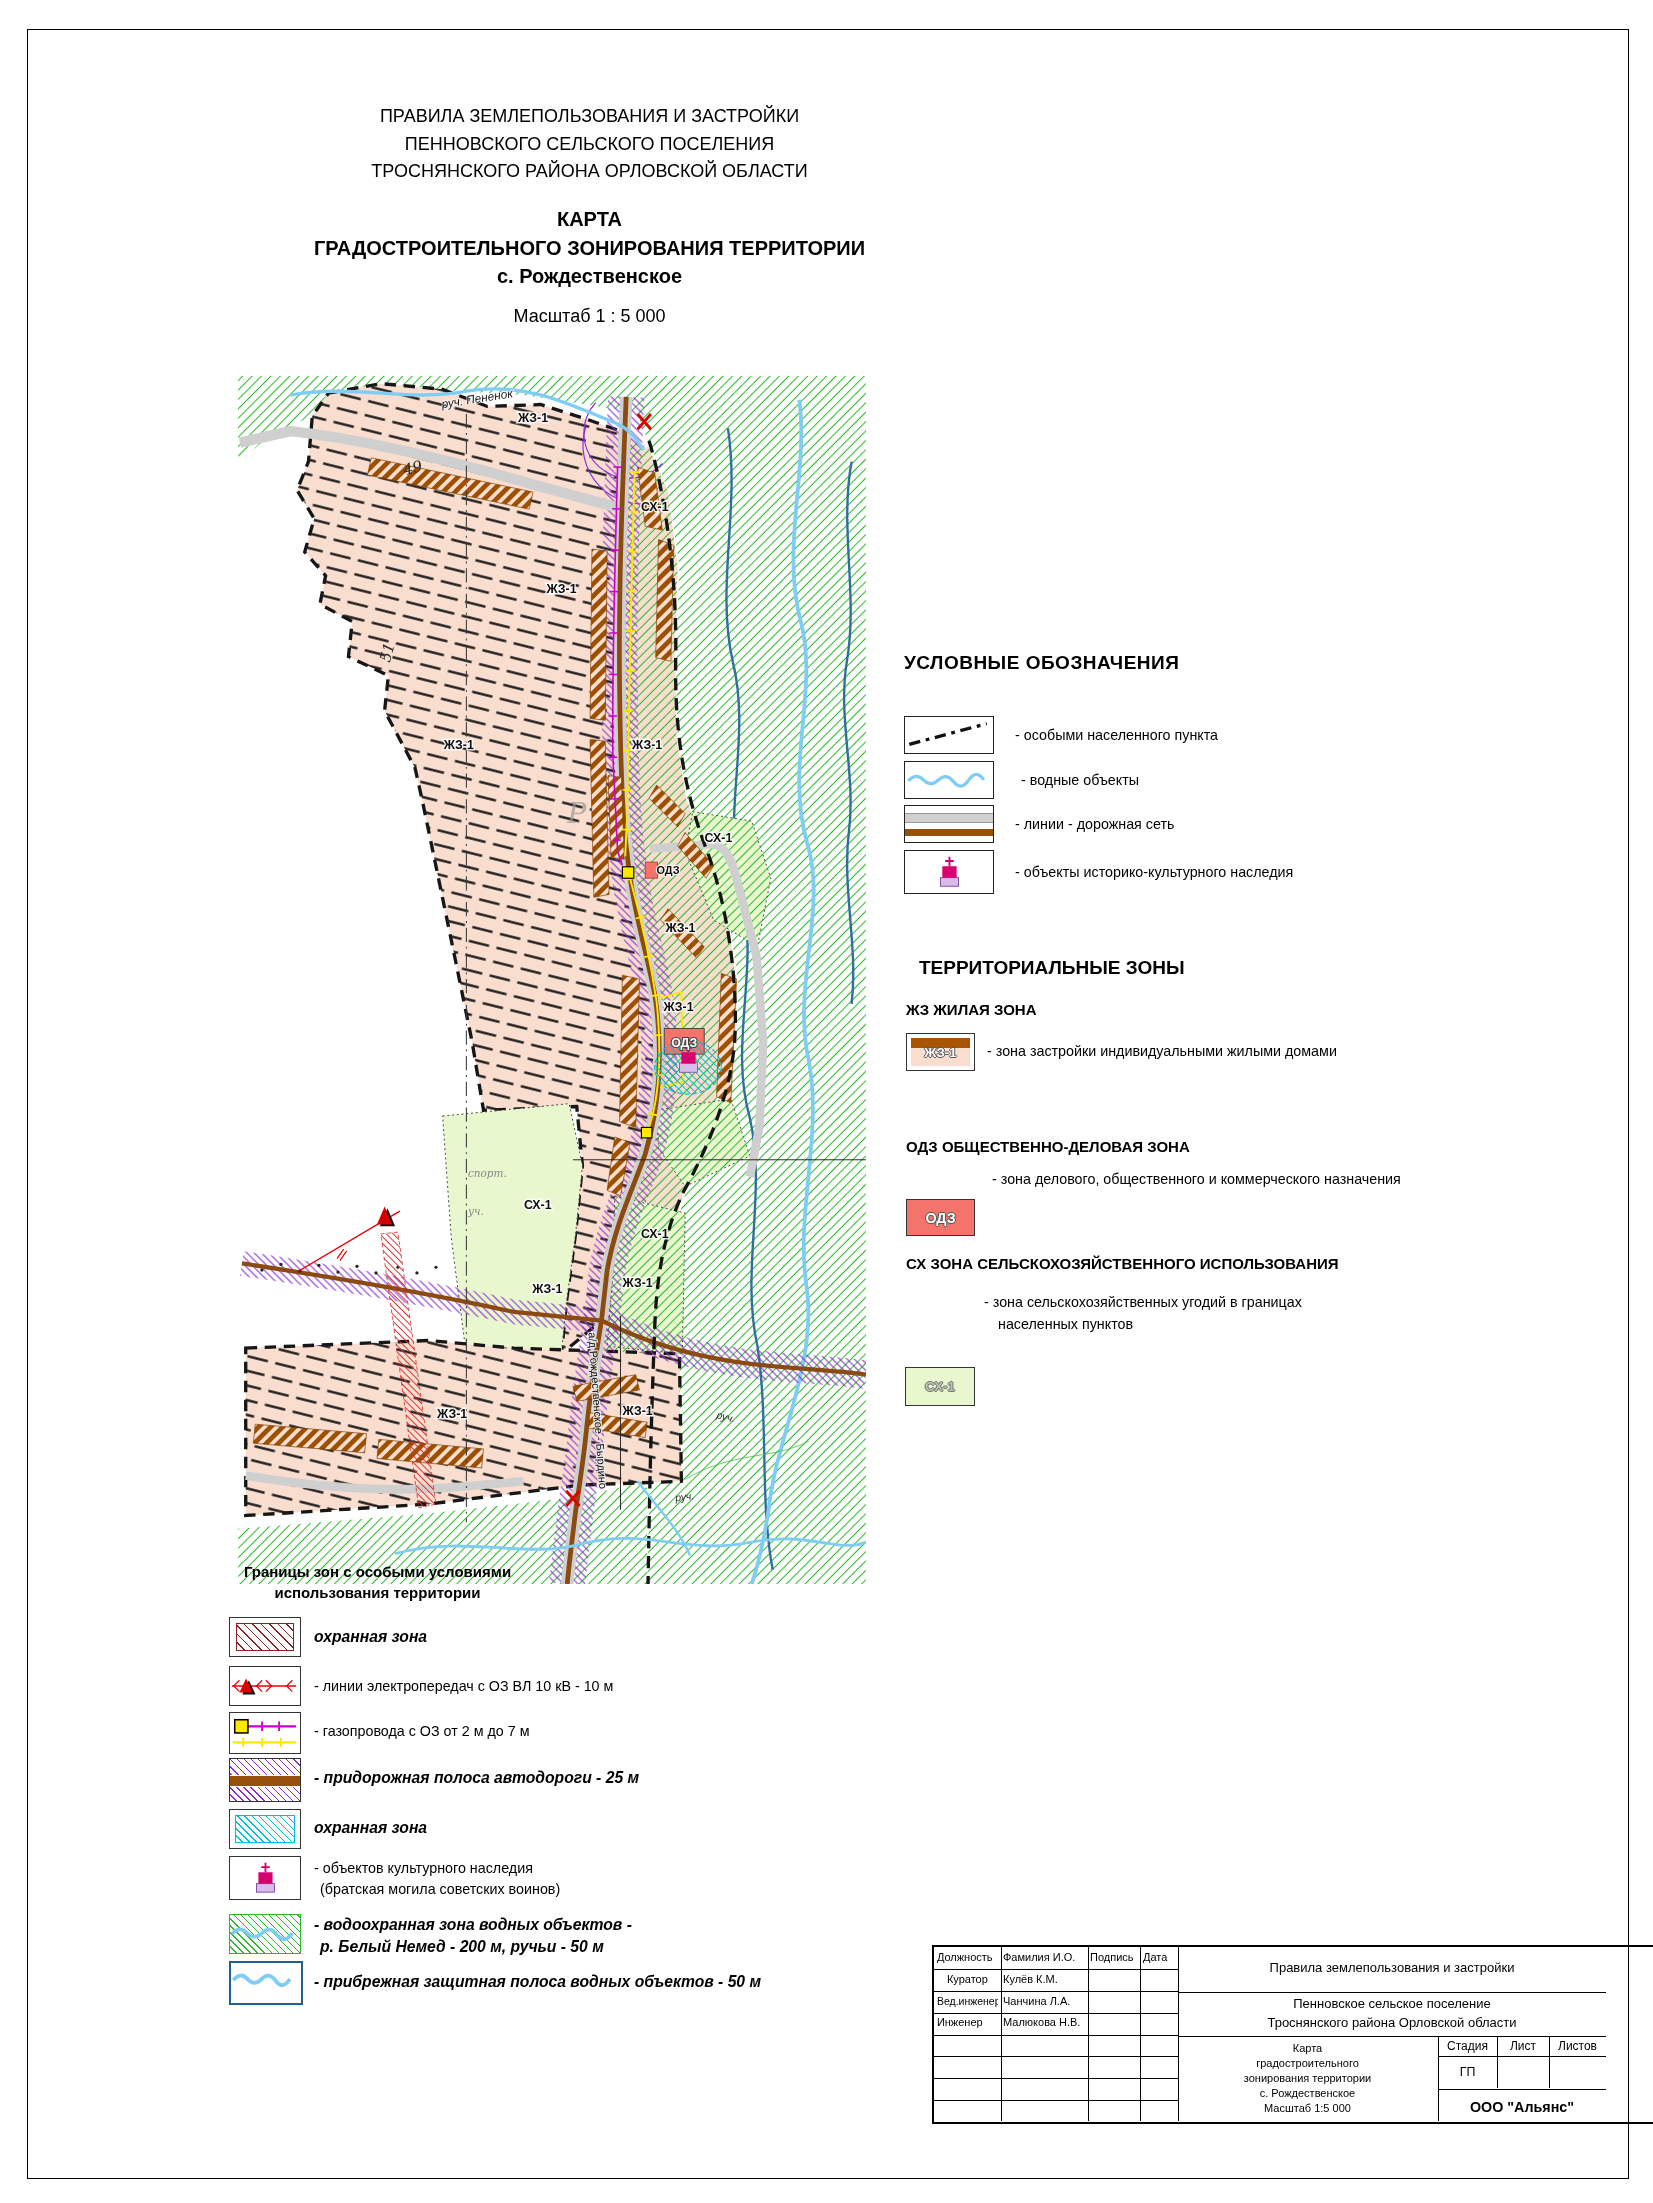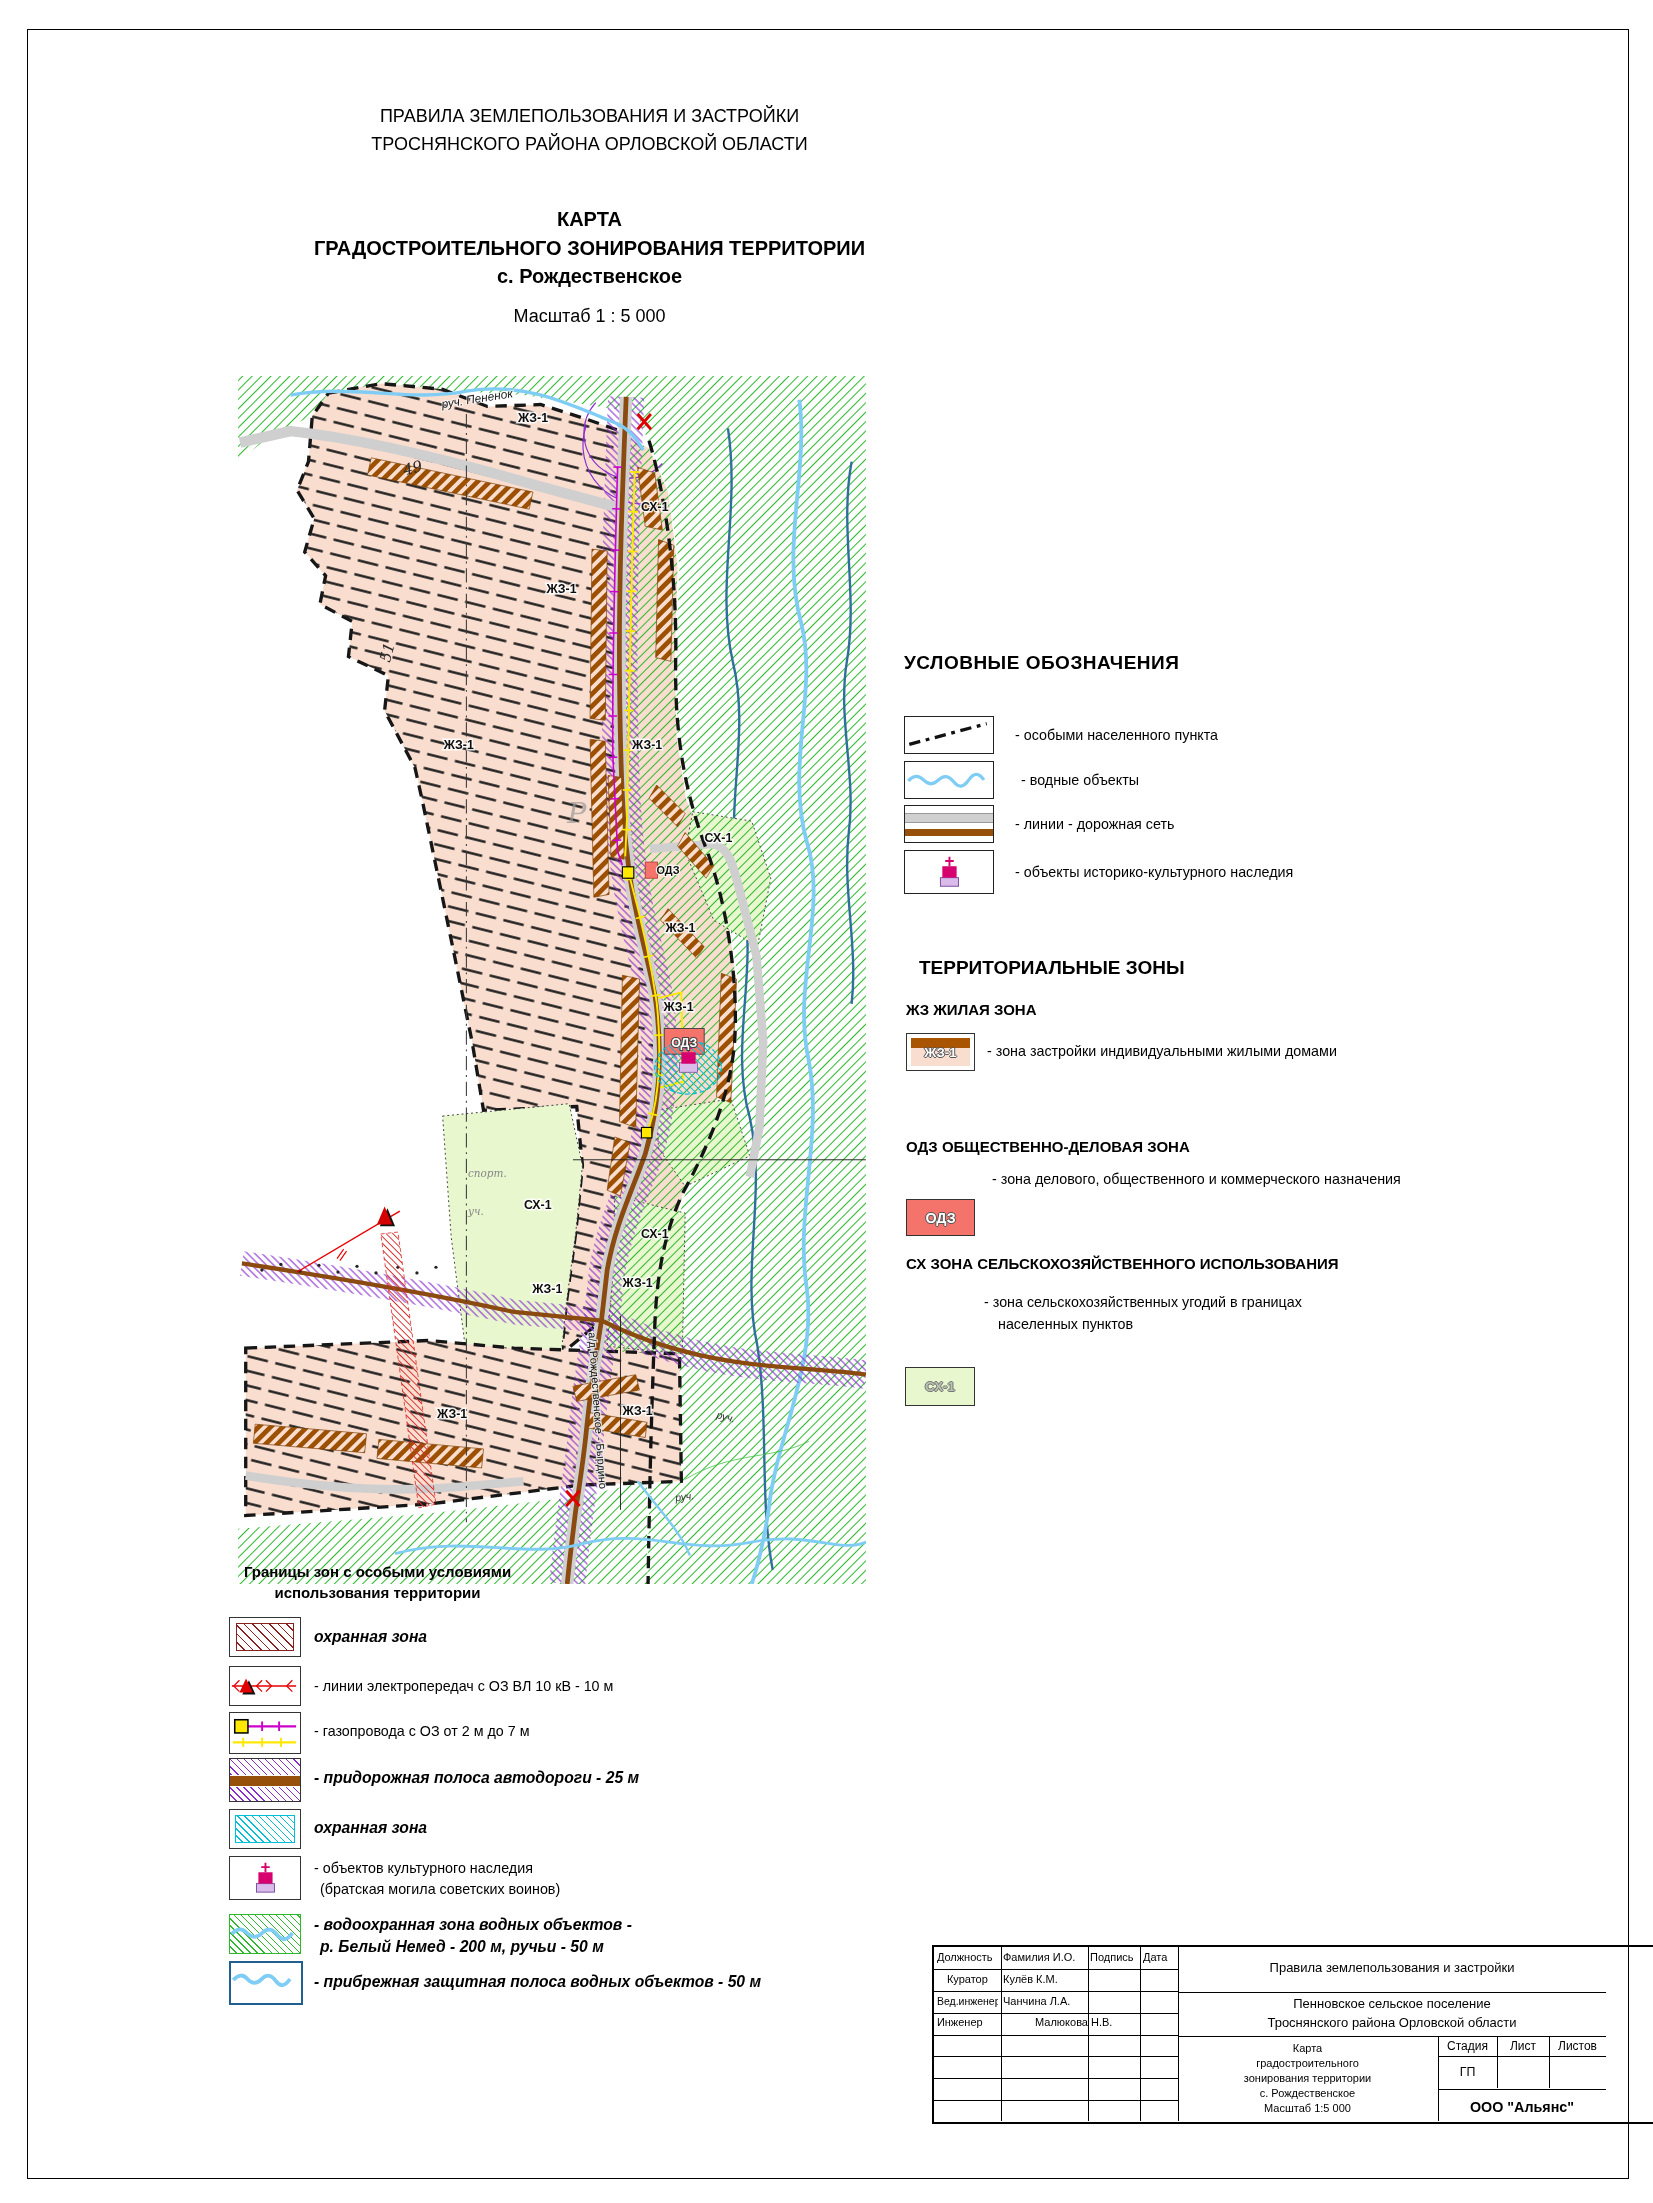--- a/index.html
+++ b/index.html
@@ -51,20 +51,21 @@
   .ml-faint-sm{font:italic 11px "DejaVu Serif",serif;fill:#888;text-anchor:middle;}
 </style>
 </head>
 <body>
 
 <div class="page">
   <div class="abs page-frame"></div>
 
   <div class="abs hdr">
     <div>ПРАВИЛА ЗЕМЛЕПОЛЬЗОВАНИЯ И ЗАСТРОЙКИ</div>
+    <div>ПЕННОВСКОГО СЕЛЬСКОГО ПОСЕЛЕНИЯ</div>
     <div>ТРОСНЯНСКОГО РАЙОНА ОРЛОВСКОЙ ОБЛАСТИ</div>
   </div>
   <div class="abs map-title">
     <div>КАРТА</div>
     <div>ГРАДОСТРОИТЕЛЬНОГО ЗОНИРОВАНИЯ ТЕРРИТОРИИ</div>
     <div>с. Рождественское</div>
   </div>
   <div class="abs scale-line">Масштаб 1 : 5 000</div>
 
   <svg class="abs" style="left:238px;top:376px;" width="628" height="1208" viewBox="0 0 660 1270">
@@ -404,21 +405,21 @@
     <div class="cell" style="left:2.9px;top:3.8px;width:61px;font-size:11px;">Должность</div>
     <div class="cell" style="left:69px;top:3.8px;width:82px;font-size:11px;">Фамилия И.О.</div>
     <div class="cell" style="left:156px;top:3.8px;width:49px;font-size:11px;">Подпись</div>
     <div class="cell" style="left:209px;top:3.8px;width:34px;font-size:11px;">Дата</div>
 
     <div class="cell" style="left:2.9px;top:26px;width:61px;font-size:11px;text-align:center;">Куратор</div>
     <div class="cell" style="left:69px;top:26px;width:82px;font-size:11px;">Кулёв К.М.</div>
     <div class="cell" style="left:2.9px;top:48px;width:61px;font-size:10.5px;">Вед.инженер</div>
     <div class="cell" style="left:69px;top:48px;width:82px;font-size:11px;">Чанчина Л.А.</div>
     <div class="cell" style="left:2.9px;top:69px;width:61px;font-size:11px;">Инженер</div>
-    <div class="cell" style="left:69px;top:69px;width:82px;font-size:11px;padding-left:32px;">Малюкова Н.В.</div>
+    <div class="cell" style="left:69px;top:69px;width:82px;font-size:11px;">Малюкова Н.В.</div>
 
     <div class="cell ctr" style="left:247px;top:13.3px;width:422px;font-size:13px;">Правила землепользования и застройки</div>
     <div class="cell ctr" style="left:247px;top:49px;width:422px;font-size:13px;">Пенновское сельское поселение</div>
     <div class="cell ctr" style="left:247px;top:68px;width:422px;font-size:13px;">Троснянского района  Орловской области</div>
     <div class="cell ctr" style="left:246px;top:94px;width:255px;font-size:11px;line-height:15px;white-space:normal;">
       <div>Карта</div>
       <div>градостроительного</div>
       <div>зонирования территории</div>
       <div>с. Рождественское</div>
       <div>Масштаб 1:5 000</div>

